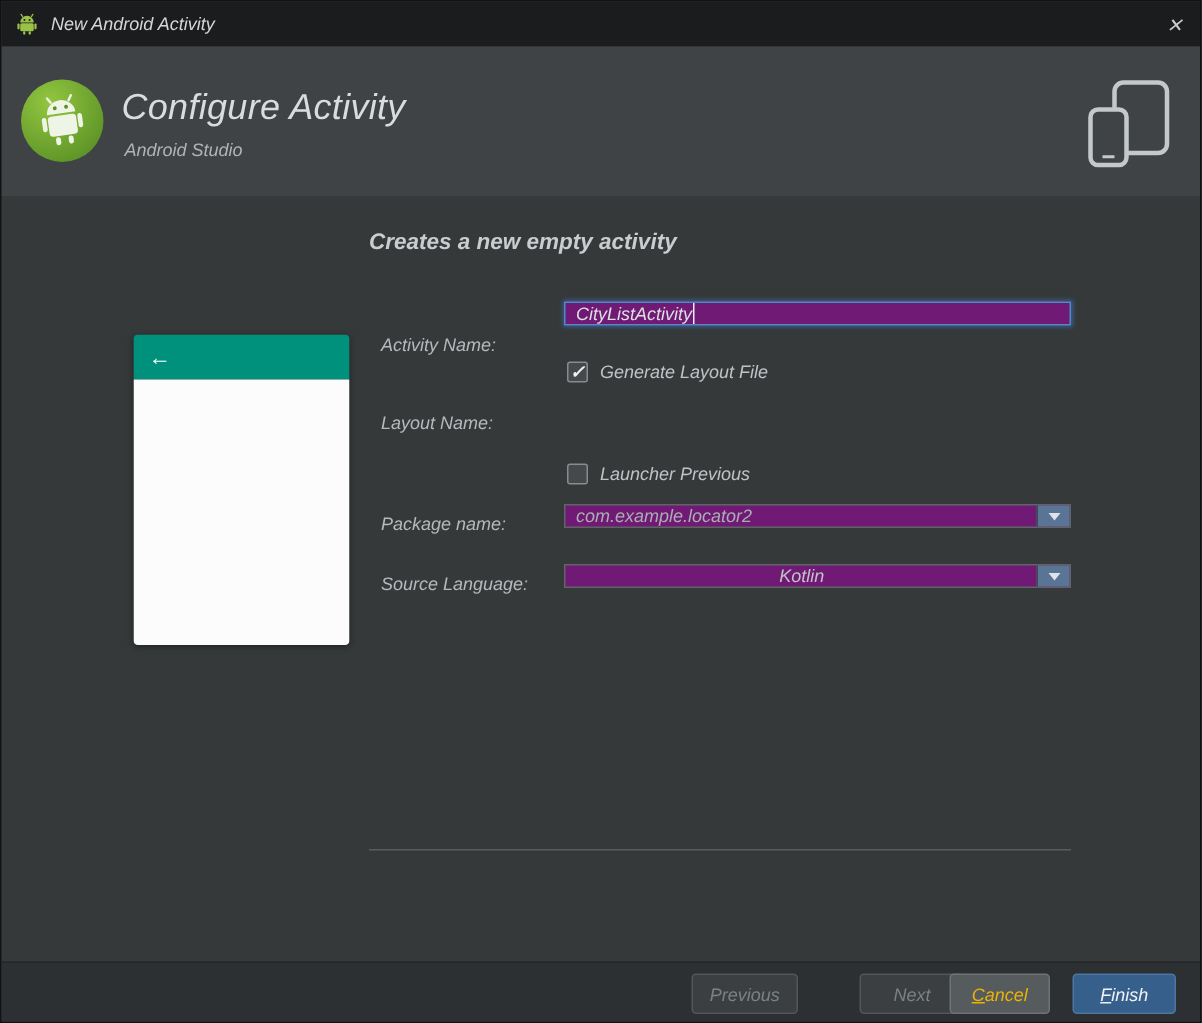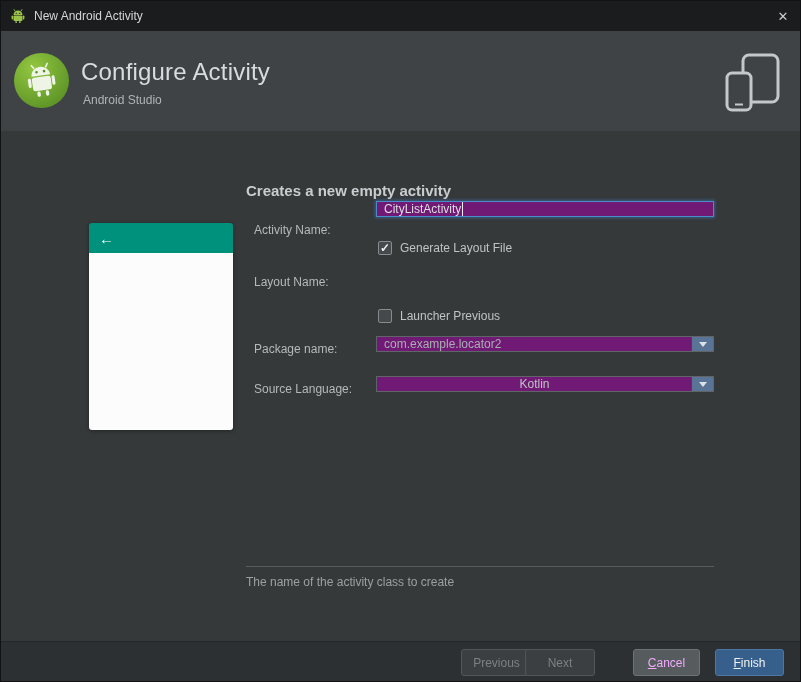--- a/index.html
+++ b/index.html
@@ -8,20 +8,21 @@
     font-family: "Liberation Sans", sans-serif;
     -webkit-font-smoothing: antialiased;
   }
   .window {
     position: relative;
     width: 801px;
     height: 682px;
     background: #35393a;
     border: 1px solid #101213;
     overflow: hidden;
+    font-style: italic;
   }
 
   
   .titlebar {
     position: absolute; left: 0; top: 0; width: 100%; height: 30px;
     background: #1a1c1d;
     display: flex; align-items: center;
     padding: 0 0 0 9px; gap: 8px;
   }
   .titlebar .title-text { font-size: 12px; color: #d4d7d9; }
@@ -36,21 +37,21 @@
     position: absolute; left: 0; top: 30px; width: 100%; height: 100px;
     background: #3f4345;
   }
   .logo { position: absolute; left: 12px; top: 21px; width: 57px; height: 57px; }
   .h-title { position: absolute; left: 80px; top: 27px; font-size: 24px; color: #d9dcde; letter-spacing: .2px; }
   .h-sub   { position: absolute; left: 82px; top: 62px; font-size: 12px; color: #b0b4b7; }
   .devices { position: absolute; left: 724px; top: 22px; }
 
   
   .main { position: absolute; left: 0; top: 130px; width: 100%; height: 510px; background: #35393a; }
-  .heading { position: absolute; left: 245px; top: 22px; font-size: 15px; font-weight: bold; color: #c9cdd0; margin-top: 29px; }
+  .heading { position: absolute; left: 245px; top: 22px; font-size: 15px; font-weight: bold; color: #c9cdd0; }
 
   .preview {
     position: absolute; left: 88px; top: 92px; width: 144px; height: 207px;
     border-radius: 3px; overflow: hidden;
     box-shadow: 0 1px 4px rgba(0,0,0,.35);
   }
   .preview-header {
     height: 30px; background: #00917d; color: #ffffff;
     display: flex; align-items: center; padding-left: 10px;
     font-size: 15px; font-weight: bold;
@@ -102,21 +103,21 @@
   .bottombar {
     position: absolute; left: 0; top: 640px; width: 100%; height: 41px;
     background: #2d3032; border-top: 1px solid #242628;
   }
   .btn {
     position: absolute; top: 7px; height: 27px; border-radius: 3px;
     font-size: 12px; display: flex; align-items: center; justify-content: center;
     cursor: default;
   }
   .btn-disabled { background: #3b3f41; border: 1px solid #525658; color: #7b8184; text-align: right; }
-  .btn-cancel   { background: #565b5e; border: 1px solid #6e7376; color: #f0abfc; }
+  .btn-cancel   { background: #565b5e; border: 1px solid #6e7376; color: #eab308; }
   .btn-finish   { background: #365f8c; border: 1px solid #4b77a2; color: #eff2f4; }
   .u { text-decoration: underline; }
 </style>
 </head>
 <body>
 
 <div class="window">
 
   <div class="titlebar">
     <svg width="16" height="16" viewBox="0 0 16 16">
@@ -216,28 +217,27 @@
 
     <div class="label" style="top:251px;">Source Language:</div>
     <div class="field combo" style="top:245px;justify-content:center;">
       <span>Kotlin</span>
       <div class="combo-arrow">
         <span class="tri"></span>
       </div>
     </div>
 
     <div class="separator"></div>
-    <div class="hint">The name of the activity class to create</div>
   </div>
 
   <div class="bottombar">
     <div class="btn btn-disabled" style="left:460px; width:71px;">
       <span>Previous</span>
     </div>
-    <div class="btn btn-disabled" style="left:524px; width:70px;">
+    <div class="btn btn-disabled" style="left:572px; width:70px;">
       <span>Next</span>
     </div>
     <div class="btn btn-cancel" style="left:632px; width:67px;">
       <span><span class="u">C</span><span>ancel</span></span>
     </div>
     <div class="btn btn-finish" style="left:714px; width:69px;">
       <span><span class="u">F</span><span>inish</span></span>
     </div>
   </div>
 

